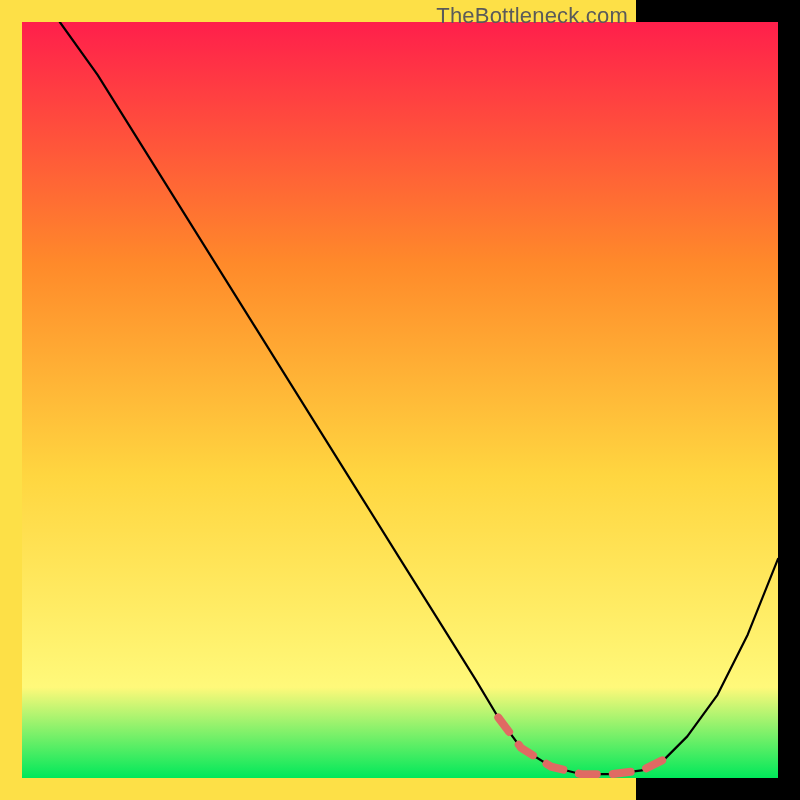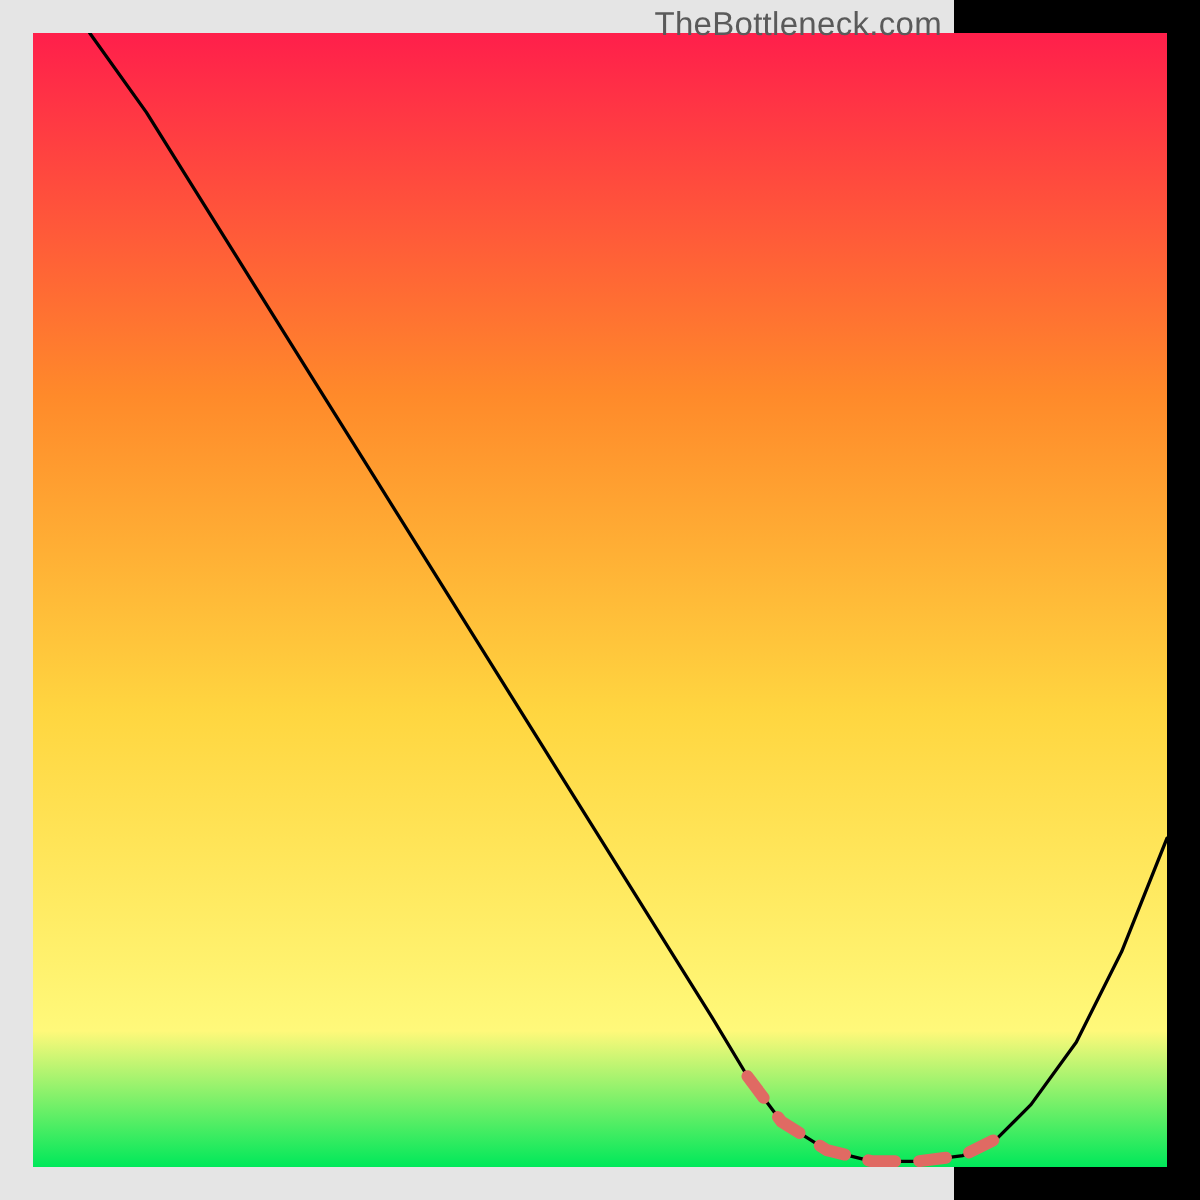--- a/index.html
+++ b/index.html
@@ -8,21 +8,21 @@
     width: 800px;
     height: 800px;
     background: #000;
     font-family: Arial, Helvetica, sans-serif;
     overflow: hidden;
   }
   .frame {
     position: relative;
     width: 636px;
     height: 800px;
-    background: #e5e5e5;
+    background: #fde047;
   }
   .watermark {
     position: absolute;
     top: 3px;
     right: 8px;
     color: #5a5a5a;
     font-size: 22px;
     font-weight: 500;
     letter-spacing: 0.2px;
     z-index: 30;

